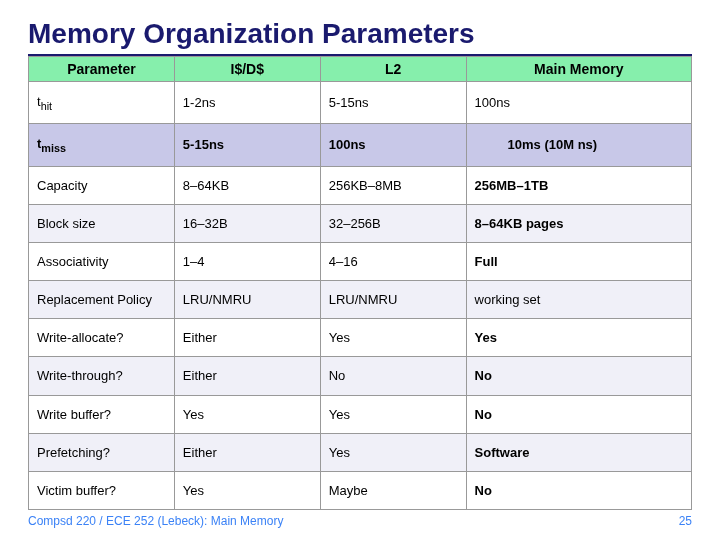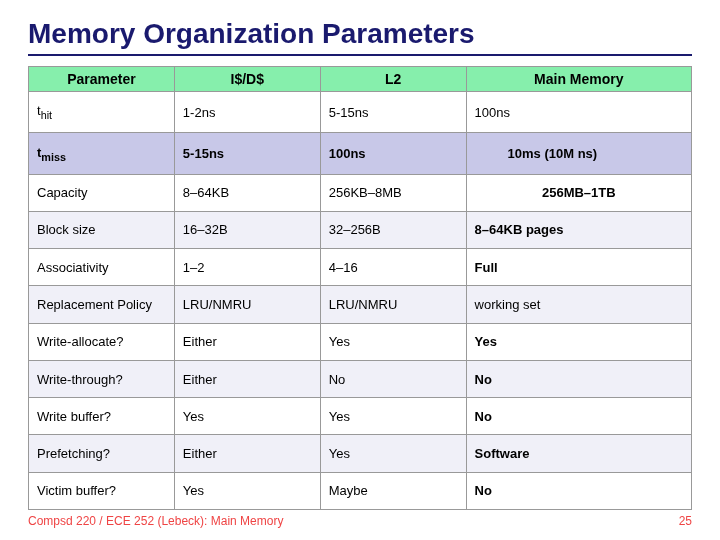--- a/index.html
+++ b/index.html
@@ -14,21 +14,20 @@
       width: 720px;
       height: 540px;
       padding: 18px 28px 12px 28px;
       display: flex;
       flex-direction: column;
     }
     .title {
       font-size: 28px;
       font-weight: bold;
       color: #1a1a6e;
-      margin-bottom: 10px;
       border-bottom: 2px solid #1a1a6e;
       padding-bottom: 4px;
     }
     table {
       width: 100%;
       border-collapse: collapse;
       font-size: 13px;
       flex: 1;
     }
     th, td {
@@ -48,21 +47,21 @@
       background: #ffffff;
     }
     .row-tmiss td {
       background: #c8c8e8 !important;
       font-weight: bold;
     }
     .footer {
       display: flex;
       justify-content: space-between;
       font-size: 12px;
-      color: #ef4444;
+      color: #3b82f6;
       margin-top: 4px;
     }
     .col-param { width: 22%; }
     .col-l1    { width: 22%; margin-left: 6px; }
     .col-l2    { width: 22%; }
     .col-mm    { width: 34%; margin-top: 12px; }
   </style>
 </head>
 <body>
 
@@ -87,31 +86,31 @@
         <tr class="row-tmiss">
           <td><strong>t<sub>miss</sub></strong></td>
           <td style="font-weight: bold;">5-15ns</td>
           <td style="font-weight: bold;">100ns</td>
           <td style="font-weight: bold; padding-left: 41px;">10ms (10M ns)</td>
         </tr>
         <tr>
           <td>Capacity</td>
           <td>8–64KB</td>
           <td>256KB–8MB</td>
-          <td style="font-weight: bold; text-align: center;">256MB–1TB</td>
+          <td style="font-weight: bold;">256MB–1TB</td>
         </tr>
         <tr>
           <td>Block size</td>
           <td>16–32B</td>
           <td>32–256B</td>
           <td style="font-weight: bold;">8–64KB pages</td>
         </tr>
         <tr>
           <td>Associativity</td>
-          <td>1–2</td>
+          <td>1–4</td>
           <td>4–16</td>
           <td style="font-weight: bold;">Full</td>
         </tr>
         <tr>
           <td>Replacement Policy</td>
           <td>LRU/NMRU</td>
           <td>LRU/NMRU</td>
           <td>working set</td>
         </tr>
         <tr>

